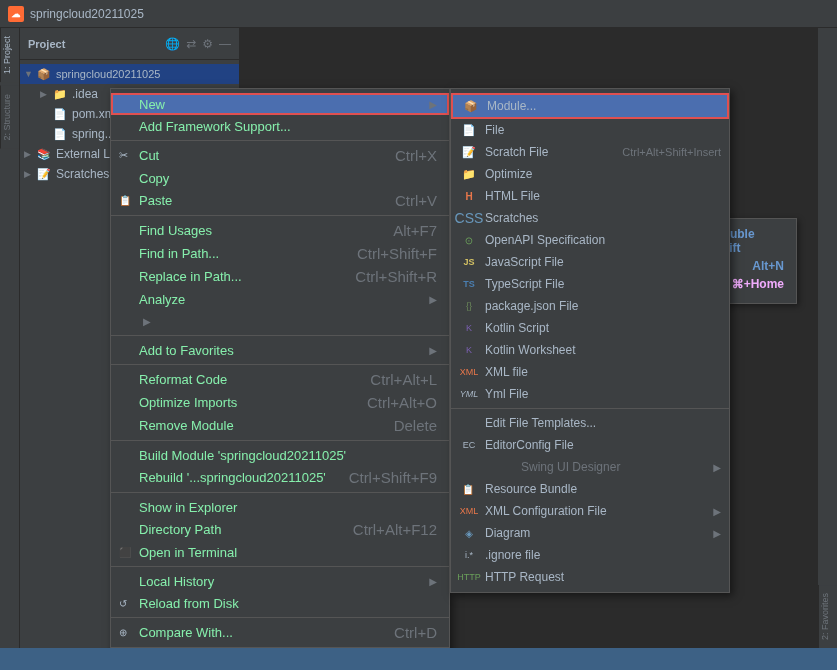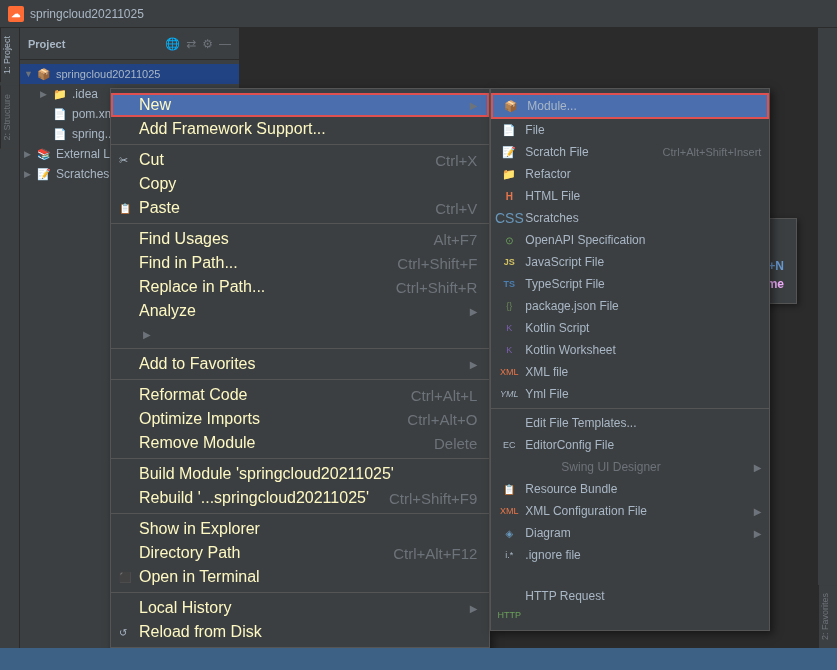--- a/index.html
+++ b/index.html
@@ -135,22 +135,22 @@
       padding: 3px 12px 3px 28px;
       cursor: pointer;
       position: relative;
       min-height: 22px;
     }
     .menu-item.highlighted {
       background: #4b6eaf;
     }
     .menu-item-text {
       flex: 1;
-      color: #fef9c3;
-      font-size: 16px;
+      color: #86efac;
+      font-size: 13px;
     }
     .menu-item-shortcut {
       color: #6d737a;
       font-size: 15px;
       margin-left: 20px;
     }
     .menu-item-arrow {
       color: #6d737a;
       font-size: 10px;
       margin-left: 4px;
@@ -271,21 +271,21 @@
     .icon-js { color: #d4c264; }
     .icon-ts { color: #4a7eb0; }
     .icon-pkg { color: #6a8759; }
     .icon-kotlin { color: #7a5fb0; }
     .icon-xml { color: #e8764a; }
     .icon-yml { color: #a9b7c6; font-style: italic; }
     .icon-resource { color: #cc7832; }
     .icon-xmlconf { color: #e8764a; }
     .icon-diagram { color: #6897bb; }
     .icon-gitignore { color: #a9b7c6; }
-    .icon-http { color: #6a9f5a; margin-top: 38px; }
+    .icon-http { color: #6a9f5a; }
 
     
     .new-item-border {
       border: 2px solid #e05050;
       position: absolute;
       left: 0; right: 0; top: 0; bottom: 0;
       pointer-events: none;
     }
   </style>
 </head>
@@ -481,21 +481,21 @@
             <span class="submenu-icon">📄</span>
             <span class="submenu-item-text">File</span>
           </div>
           <div class="submenu-item">
             <span class="submenu-icon icon-scratch">📝</span>
             <span class="submenu-item-text">Scratch File</span>
             <span class="submenu-item-shortcut">Ctrl+Alt+Shift+Insert</span>
           </div>
           <div class="submenu-item">
             <span class="submenu-icon icon-dir">📁</span>
-            <span class="submenu-item-text">Refactor</span>
+            <span class="submenu-item-text">Optimize</span>
           </div>
           <div class="submenu-item">
             <span class="submenu-icon icon-html" style="font-weight:bold;color:#e8764a;font-size:10px;">H</span>
             <span class="submenu-item-text">HTML File</span>
           </div>
           <div class="submenu-item">
             <span class="submenu-icon icon-css" style="font-size:14px;color:#6897bb;">CSS</span>
             <span class="submenu-item-text">Scratches</span>
           </div>
           <div class="submenu-item">

